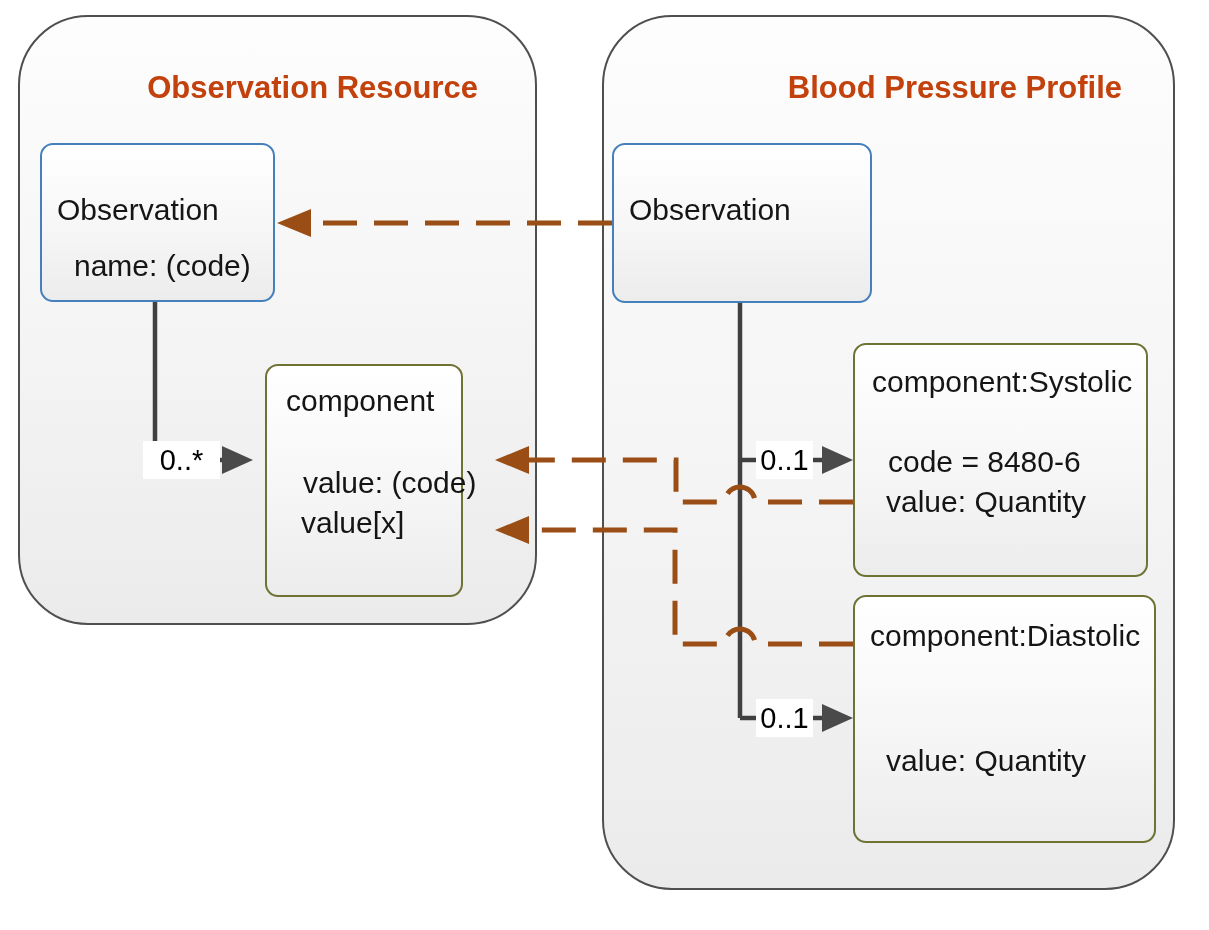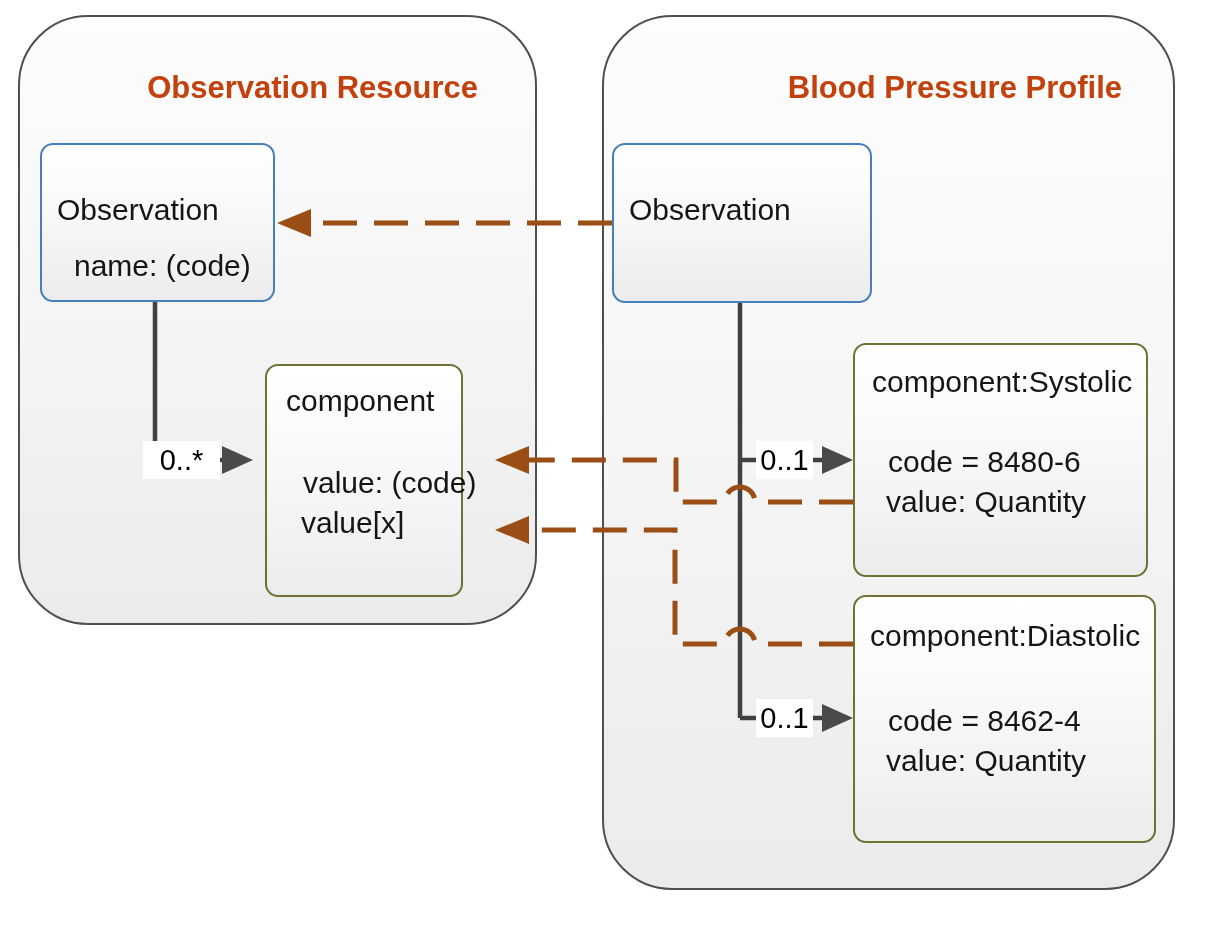--- a/index.html
+++ b/index.html
@@ -67,21 +67,20 @@
   </div>
 
   <div class="node olive z2" style="left:853px;top:343px;width:295px;height:234px;padding-left:40px;">
     <span class="tline" style="left:17px;top:20px;">component:Systolic</span>
     <span class="tline purple" style="left:33px;top:100px;">code = 8480-6</span>
     <span class="tline" style="left:31px;top:140px;">value: Quantity</span>
   </div>
 
   <div class="node olive z2" style="left:853px;top:595px;width:303px;height:248px;">
     <span class="tline" style="left:15px;top:22px;">component:Diastolic</span>
-    <span class="tline purple" style="left:33px;top:107px;">code = 8462-4</span>
     <span class="tline" style="left:31px;top:147px;">value: Quantity</span>
   </div>
 
   <svg id="connector-layer" width="1209" height="930" viewBox="0 0 1209 930">
 
     <path d="M155,302 L155,460 L225,460" fill="none" stroke="#404040" stroke-width="4.5"></path>
     <polygon points="253,460 222,446 222,474" fill="#4a4a4a"></polygon>
 
     <path d="M740,303 L740,718" fill="none" stroke="#404040" stroke-width="4.5"></path>
     <path d="M740,460 L828,460" fill="none" stroke="#404040" stroke-width="4.5"></path>

